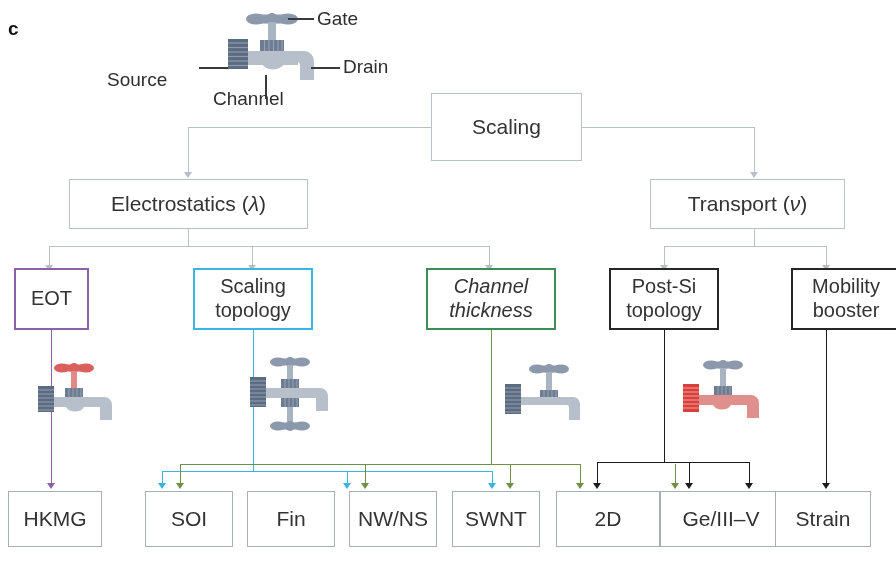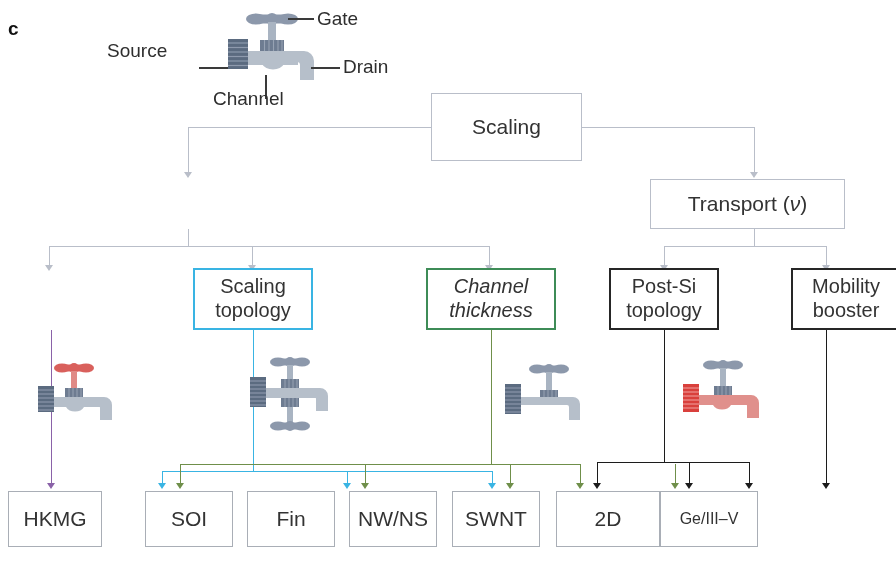--- a/index.html
+++ b/index.html
@@ -109,36 +109,41 @@
       <line x1="16" y1="57.5" x2="36" y2="57.5"></line>
     </g>
   </svg>
 
   <div class="callout-line" style="left:288px;top:18px;width:26px;height:1.6px;"></div>
   <div class="callout-line" style="left:199px;top:67px;width:29px;height:1.6px;"></div>
   <div class="callout-line" style="left:311px;top:67px;width:29px;height:1.6px;"></div>
   <div class="callout-line" style="left:265px;top:75px;width:1.6px;height:24px;"></div>
 
   <div class="callout" style="left:317px;top:8px;">Gate</div>
-  <div class="callout" style="left:107px;top:40px;">Source</div>
+  <div class="callout" style="left:107px;top:69px;">Source</div>
   <div class="callout" style="left:343px;top:56px;">Drain</div>
   <div class="callout" style="left:213px;top:88px;">Channel</div>
 
   <div class="box b-grey" style="left:431px;top:93px;width:151px;height:68px;font-size:21px;">
     <span class="lbl">Scaling</span>
   </div>
 
   <div class="ln h c-grey" style="left:188px;top:127px;width:243px;"></div>
   <div class="ln h c-grey" style="left:582px;top:127px;width:172px;"></div>
 
   <div class="ln v c-grey" style="left:188px;top:127px;height:46px;"></div>
   <div class="ln v c-grey" style="left:754px;top:127px;height:46px;"></div>
   <div class="arw a-grey" style="left:184px;top:172px;"></div>
   <div class="arw a-grey" style="left:750px;top:172px;"></div>
 
+  <div class="box b-grey" style="left:69px;top:179px;width:239px;height:50px;font-size:21px;">
+    <span class="lbl">
+      <span>Electrostatics (</span><span class="ital">λ</span><span>)</span>
+    </span>
+  </div>
 
   <div class="box b-grey" style="left:650px;top:179px;width:195px;height:50px;font-size:21px;">
     <span class="lbl">
       <span>Transport (</span><span class="ital">ν</span><span>)</span>
     </span>
   </div>
 
   <div class="ln v c-grey" style="left:188px;top:229px;height:17px;"></div>
   <div class="ln h c-grey" style="left:49px;top:246px;width:440px;"></div>
   <div class="ln v c-grey" style="left:49px;top:246px;height:20px;"></div>
@@ -148,20 +153,23 @@
   <div class="arw a-grey" style="left:248px;top:265px;"></div>
   <div class="arw a-grey" style="left:485px;top:265px;"></div>
 
   <div class="ln v c-grey" style="left:754px;top:229px;height:17px;"></div>
   <div class="ln h c-grey" style="left:664px;top:246px;width:162px;"></div>
   <div class="ln v c-grey" style="left:664px;top:246px;height:20px;"></div>
   <div class="ln v c-grey" style="left:826px;top:246px;height:20px;"></div>
   <div class="arw a-grey" style="left:660px;top:265px;"></div>
   <div class="arw a-grey" style="left:822px;top:265px;"></div>
 
+  <div class="box b-purple" style="left:14px;top:268px;width:75px;height:62px;font-size:20px;">
+    <span class="lbl">EOT</span>
+  </div>
 
   <div class="box b-cyan" style="left:193px;top:268px;width:120px;height:62px;font-size:20px;">
     <span class="lbl">Scaling topology</span>
   </div>
 
   <div class="box b-green" style="left:426px;top:268px;width:130px;height:62px;font-size:20px;">
     <span class="lbl">Channel thickness</span>
   </div>
 
   <div class="box b-black" style="left:609px;top:268px;width:110px;height:62px;font-size:20px;">
@@ -350,17 +358,20 @@
   </div>
   <div class="box b-bottom" style="left:349px;top:491px;width:88px;height:56px;font-size:21px;">
     <span class="lbl">NW/NS</span>
   </div>
   <div class="box b-bottom" style="left:452px;top:491px;width:88px;height:56px;font-size:21px;">
     <span class="lbl">SWNT</span>
   </div>
   <div class="box b-bottom" style="left:556px;top:491px;width:104px;height:56px;font-size:21px;">
     <span class="lbl">2D</span>
   </div>
-  <div class="box b-bottom" style="left:660px;top:491px;width:98px;height:56px;font-size:16px;">
+  <div class="box b-bottom" style="left:660px;top:491px;width:122px;height:56px;font-size:21px;">
     <span class="lbl">Ge/III–V</span>
   </div>
+  <div class="box b-bottom" style="left:775px;top:491px;width:96px;height:56px;font-size:21px;">
+    <span class="lbl">Strain</span>
+  </div>
 
 </div>
 
 </body></html>

